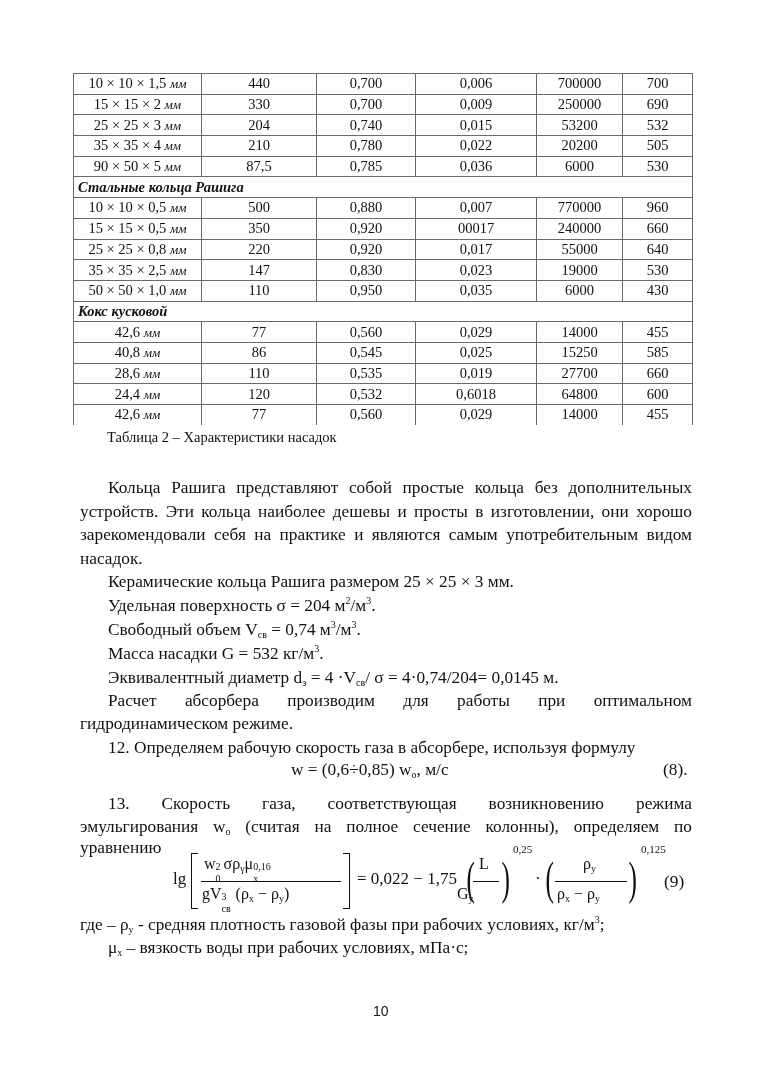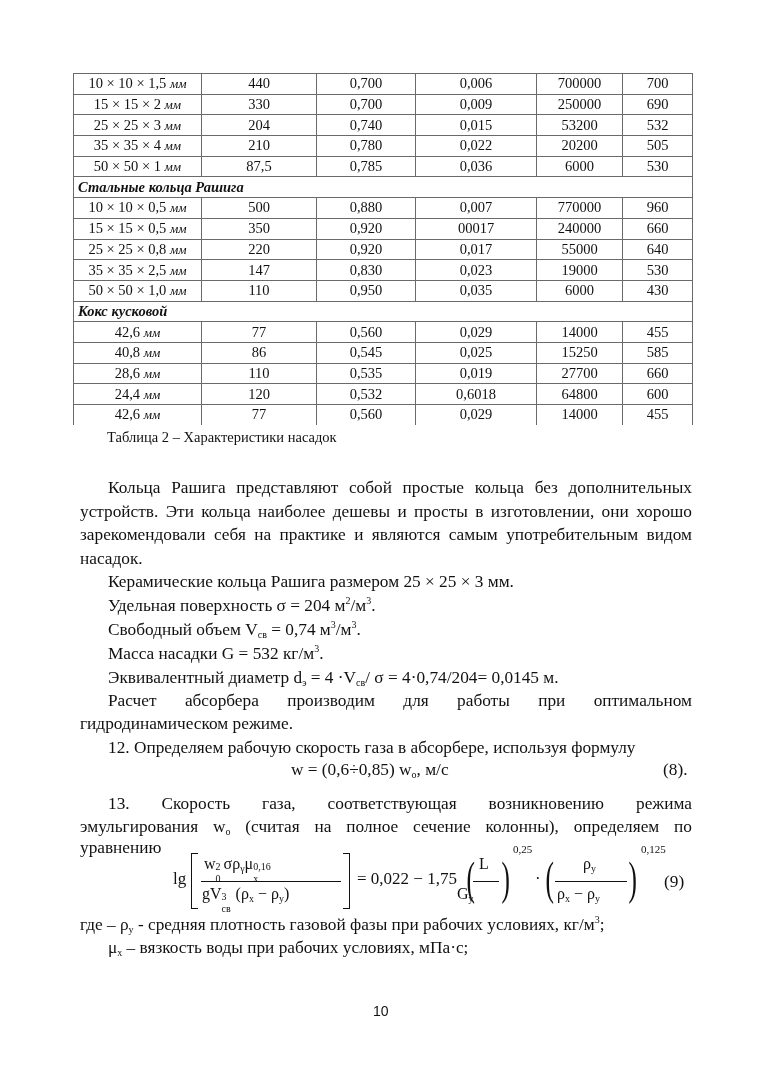--- a/index.html
+++ b/index.html
@@ -75,21 +75,21 @@
         </tr>
         <tr>
           <td><span>35 × 35 × 4</span> <span class="unit">мм</span></td>
           <td>210</td>
           <td>0,780</td>
           <td>0,022</td>
           <td>20200</td>
           <td>505</td>
         </tr>
         <tr>
-          <td><span>50 × 50 × 1</span> <span class="unit">мм</span></td>
+          <td><span>90 × 50 × 5</span> <span class="unit">мм</span></td>
           <td>87,5</td>
           <td>0,785</td>
           <td>0,036</td>
           <td>6000</td>
           <td>530</td>
         </tr>
         <tr>
           <td colspan="6" class="sec">Стальные кольца Рашига</td>
         </tr>
         <tr>

